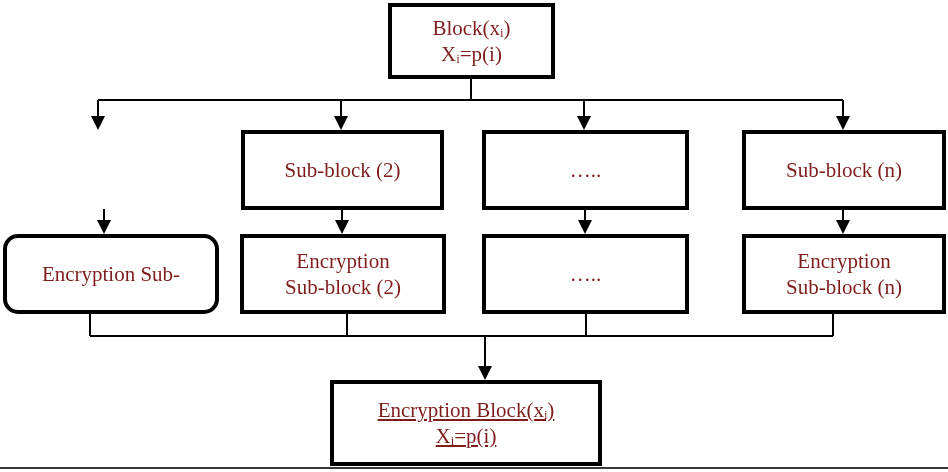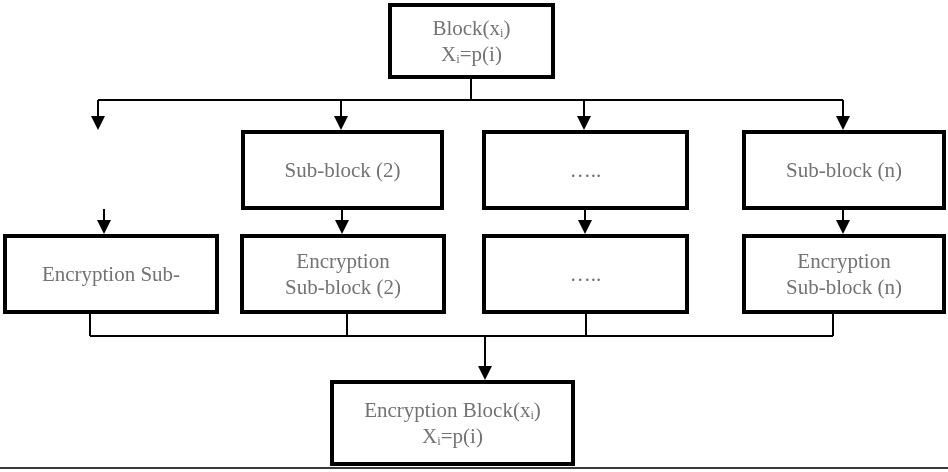--- a/index.html
+++ b/index.html
@@ -9,41 +9,41 @@
     background:#ffffff;
     font-family:"Liberation Serif","DejaVu Serif",serif;
     overflow:hidden;
   }
   .connectors { position:absolute; left:0; top:0; width:948px; height:472px; }
   .node {
     position:absolute;
     box-sizing:border-box;
     border:4px solid #000000;
     background:#ffffff;
-    color:#737373;
+    color:#7f1d1d;
     display:flex;
     flex-direction:column;
     align-items:center;
     justify-content:center;
     text-align:center;
     font-size:21px;
     line-height:1.25;
   }
   .node span { display:block; }
   
   .n-top     { left:388px; top:3px;   width:167px; height:76px; }
   .n-sub1    { left:4px;   top:130px; width:202px; height:80px; }
   .n-sub2    { left:241px; top:130px; width:203px; height:80px; }
   .n-subdots { left:482px; top:130px; width:207px; height:80px; }
   .n-subn    { left:742px; top:130px; width:204px; height:80px; }
-  .n-enc1    { left:3px;   top:234px; width:216px; height:80px; }
+  .n-enc1    { left:3px;   top:234px; width:216px; height:80px;border-radius:15px; }
   .n-enc2    { left:240px; top:234px; width:206px; height:80px; }
   .n-encdots { left:482px; top:234px; width:207px; height:80px; }
   .n-encn    { left:742px; top:234px; width:204px; height:80px; }
-  .n-bottom  { left:330px; top:380px; width:245px; height:86px; }
+  .n-bottom  { left:330px; top:380px; width:272px; height:86px;text-decoration:underline; }
   .baseline {
     position:absolute; left:0; top:467px; width:948px; height:2px;
     background:#3a3a3a;
   }
 </style>
 </head>
 <body>
 
 <div class="stage">
 

